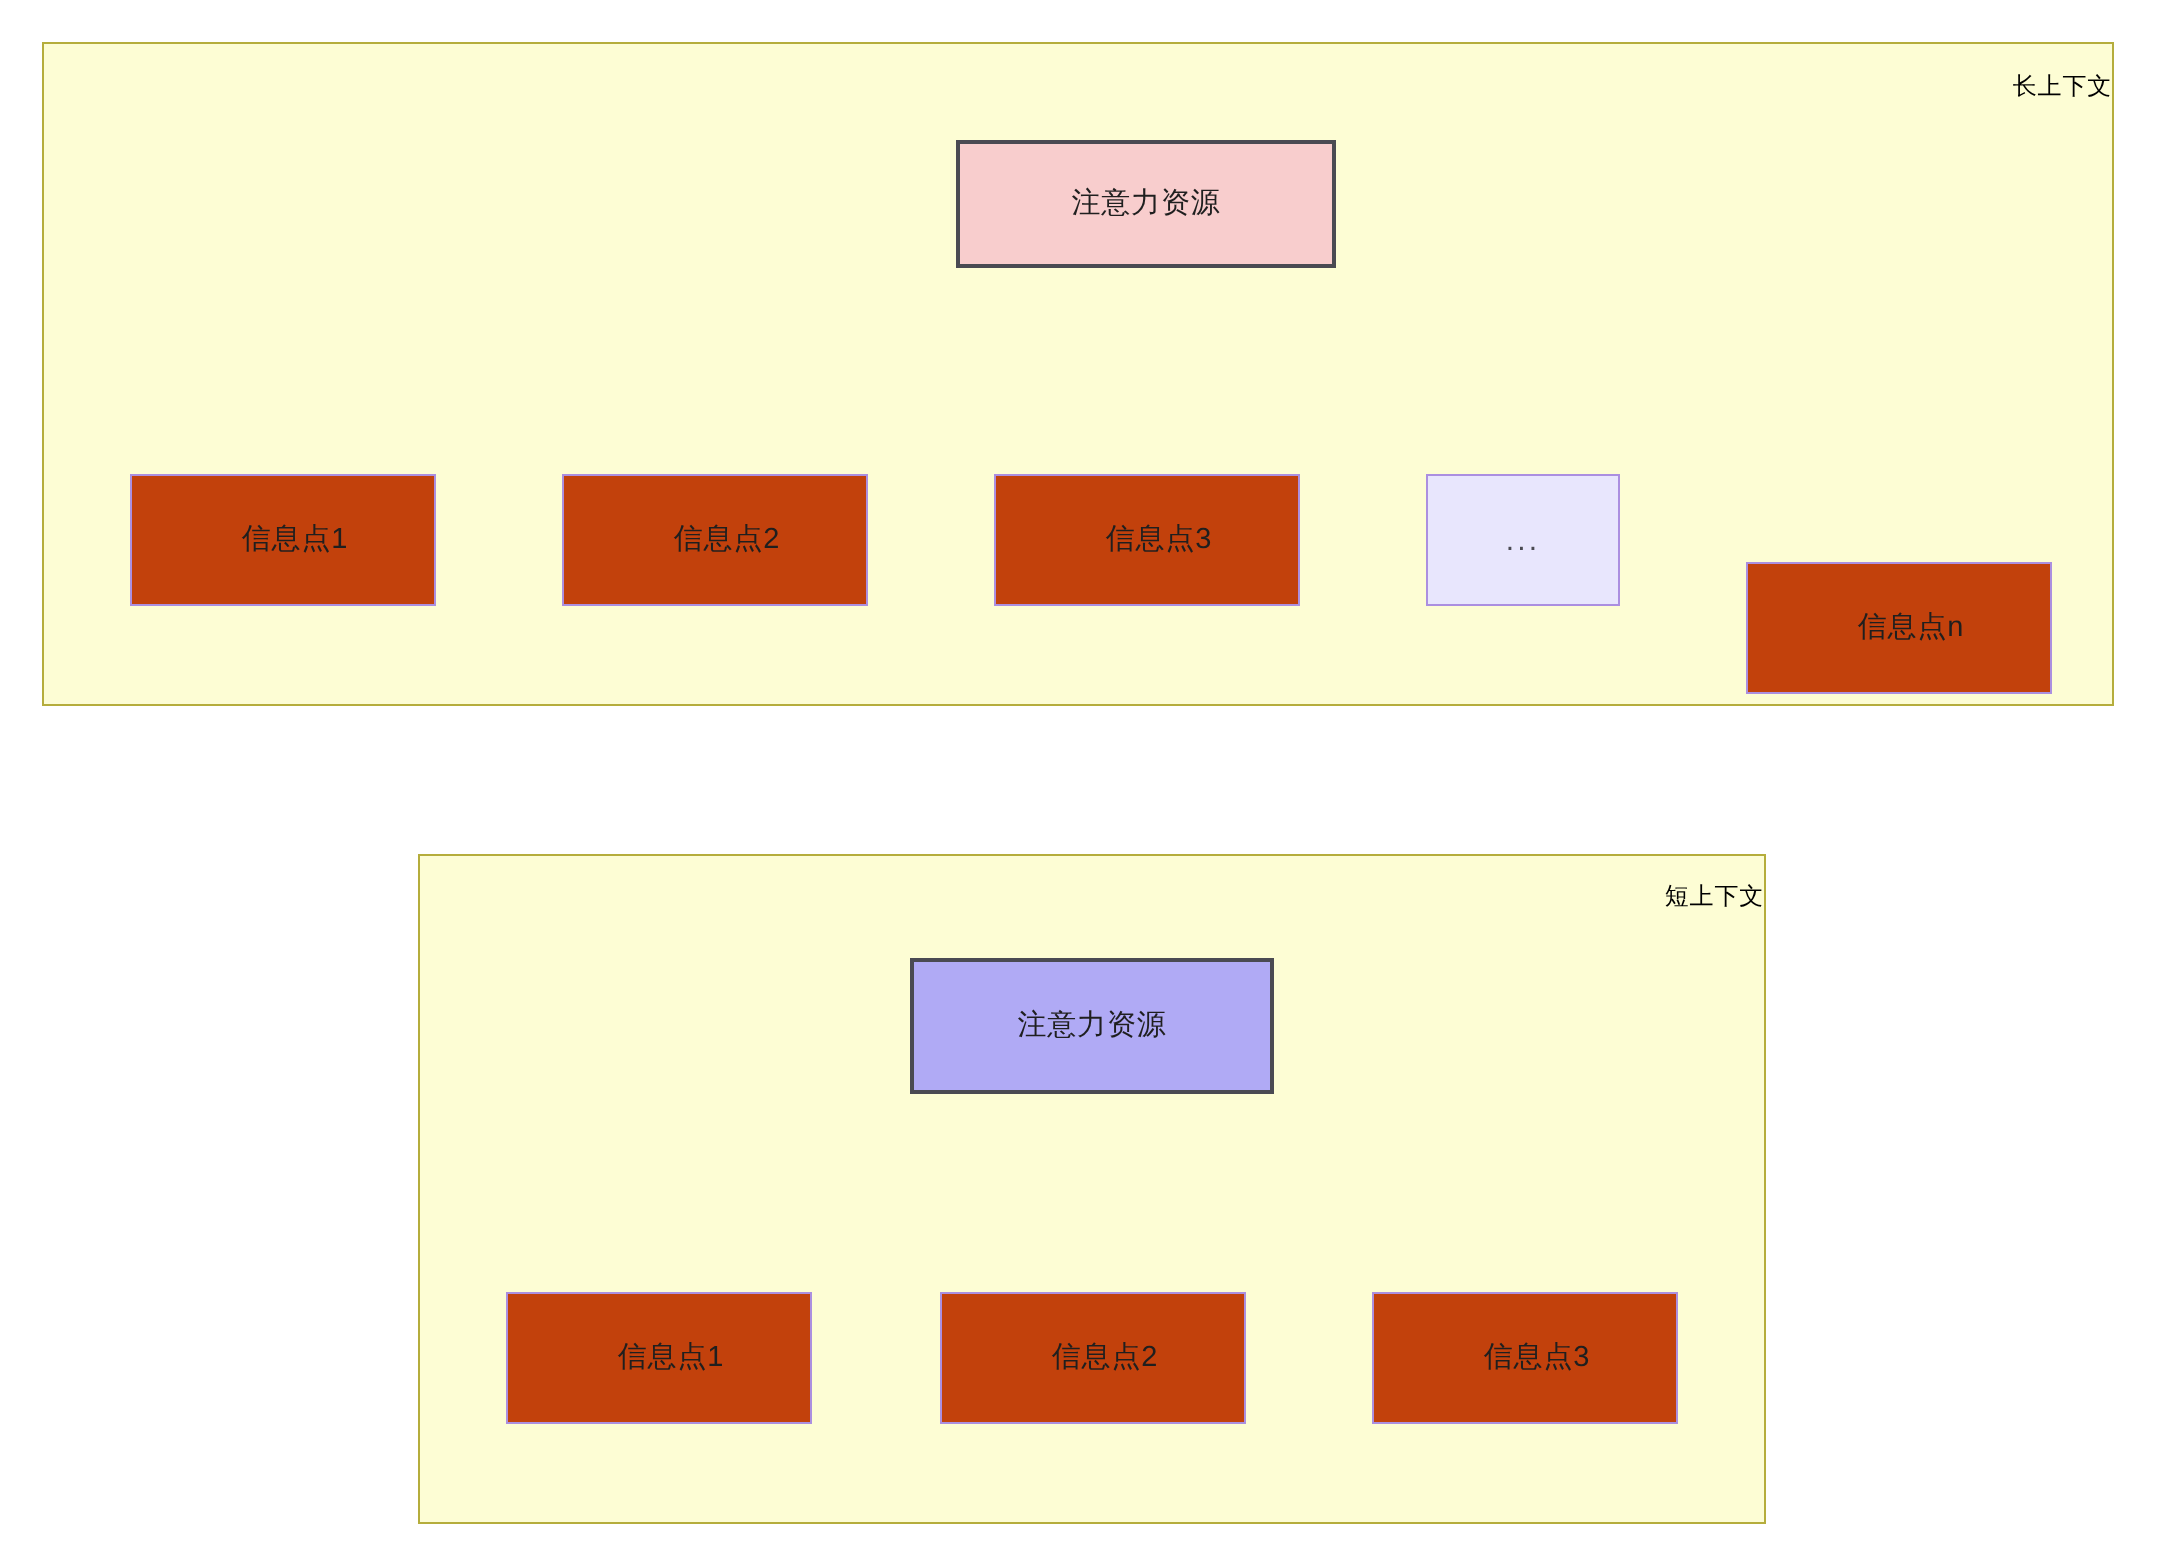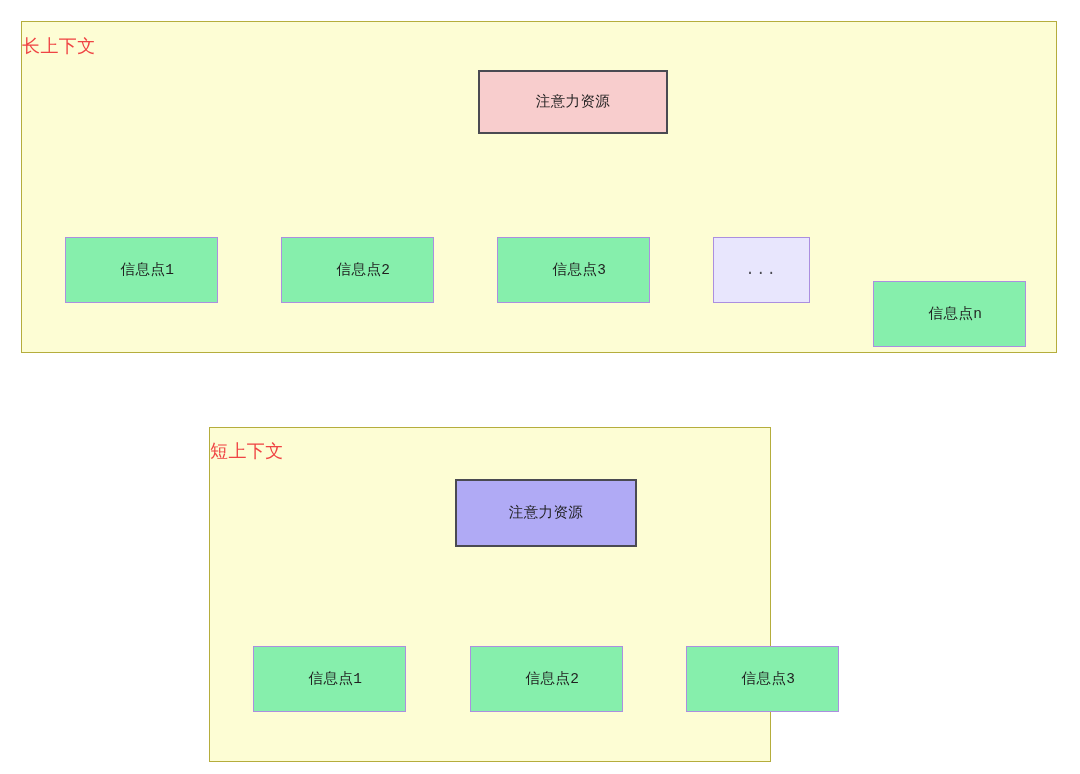--- a/index.html
+++ b/index.html
@@ -28,62 +28,61 @@
   }
   #panel-long {
     left: 21px;
     top: 21px;
     width: 1036px;
     height: 332px;
   }
   #panel-short {
     left: 209px;
     top: 427px;
-    width: 562px;
+    width: 674px;
     height: 335px;
     padding-left: 18px;
   }
   .panel-title {
     position: absolute;
     left: 0;
     right: 0;
-    text-align: left;
-    font-size: 18px;
-    color: #ef4444;
+    text-align: right;
+    font-size: 12px;
+    color: #000000;
     letter-spacing: 0.4px;
     line-height: 1;
     white-space: nowrap;
   }
   #panel-long .panel-title { top: 15px; }
   #panel-short .panel-title { top: 14px; }
 
   .node {
     position: absolute;
     box-sizing: border-box;
     display: flex;
     align-items: center;
     justify-content: center;
     font-size: 14.5px;
     letter-spacing: 0.4px;
     line-height: 1;
     white-space: nowrap;
-    font-family: Liberation Mono, monospace;
   }
   .node-root-long {
     background: #f8cdcd;
     border: 2.2px solid #4a4a52;
     color: #1f1f1f;
   }
   .node-root-short {
     background: #b0aaf5;
     border: 2.2px solid #4a4a52;
     color: #1f1f1f;
   }
   .node-info {
-    background: #86efac;
+    background: #c2410c;
     border: 1.7px solid #ab8fe0;
     color: #1f1f1f;
     padding-left: 12px;
   }
   .node-ellipsis {
     background: #e8e6fd;
     border: 1.7px solid #ab8fe0;
     color: #4a4a52;
     font-size: 15px;
     letter-spacing: 1.6px;

